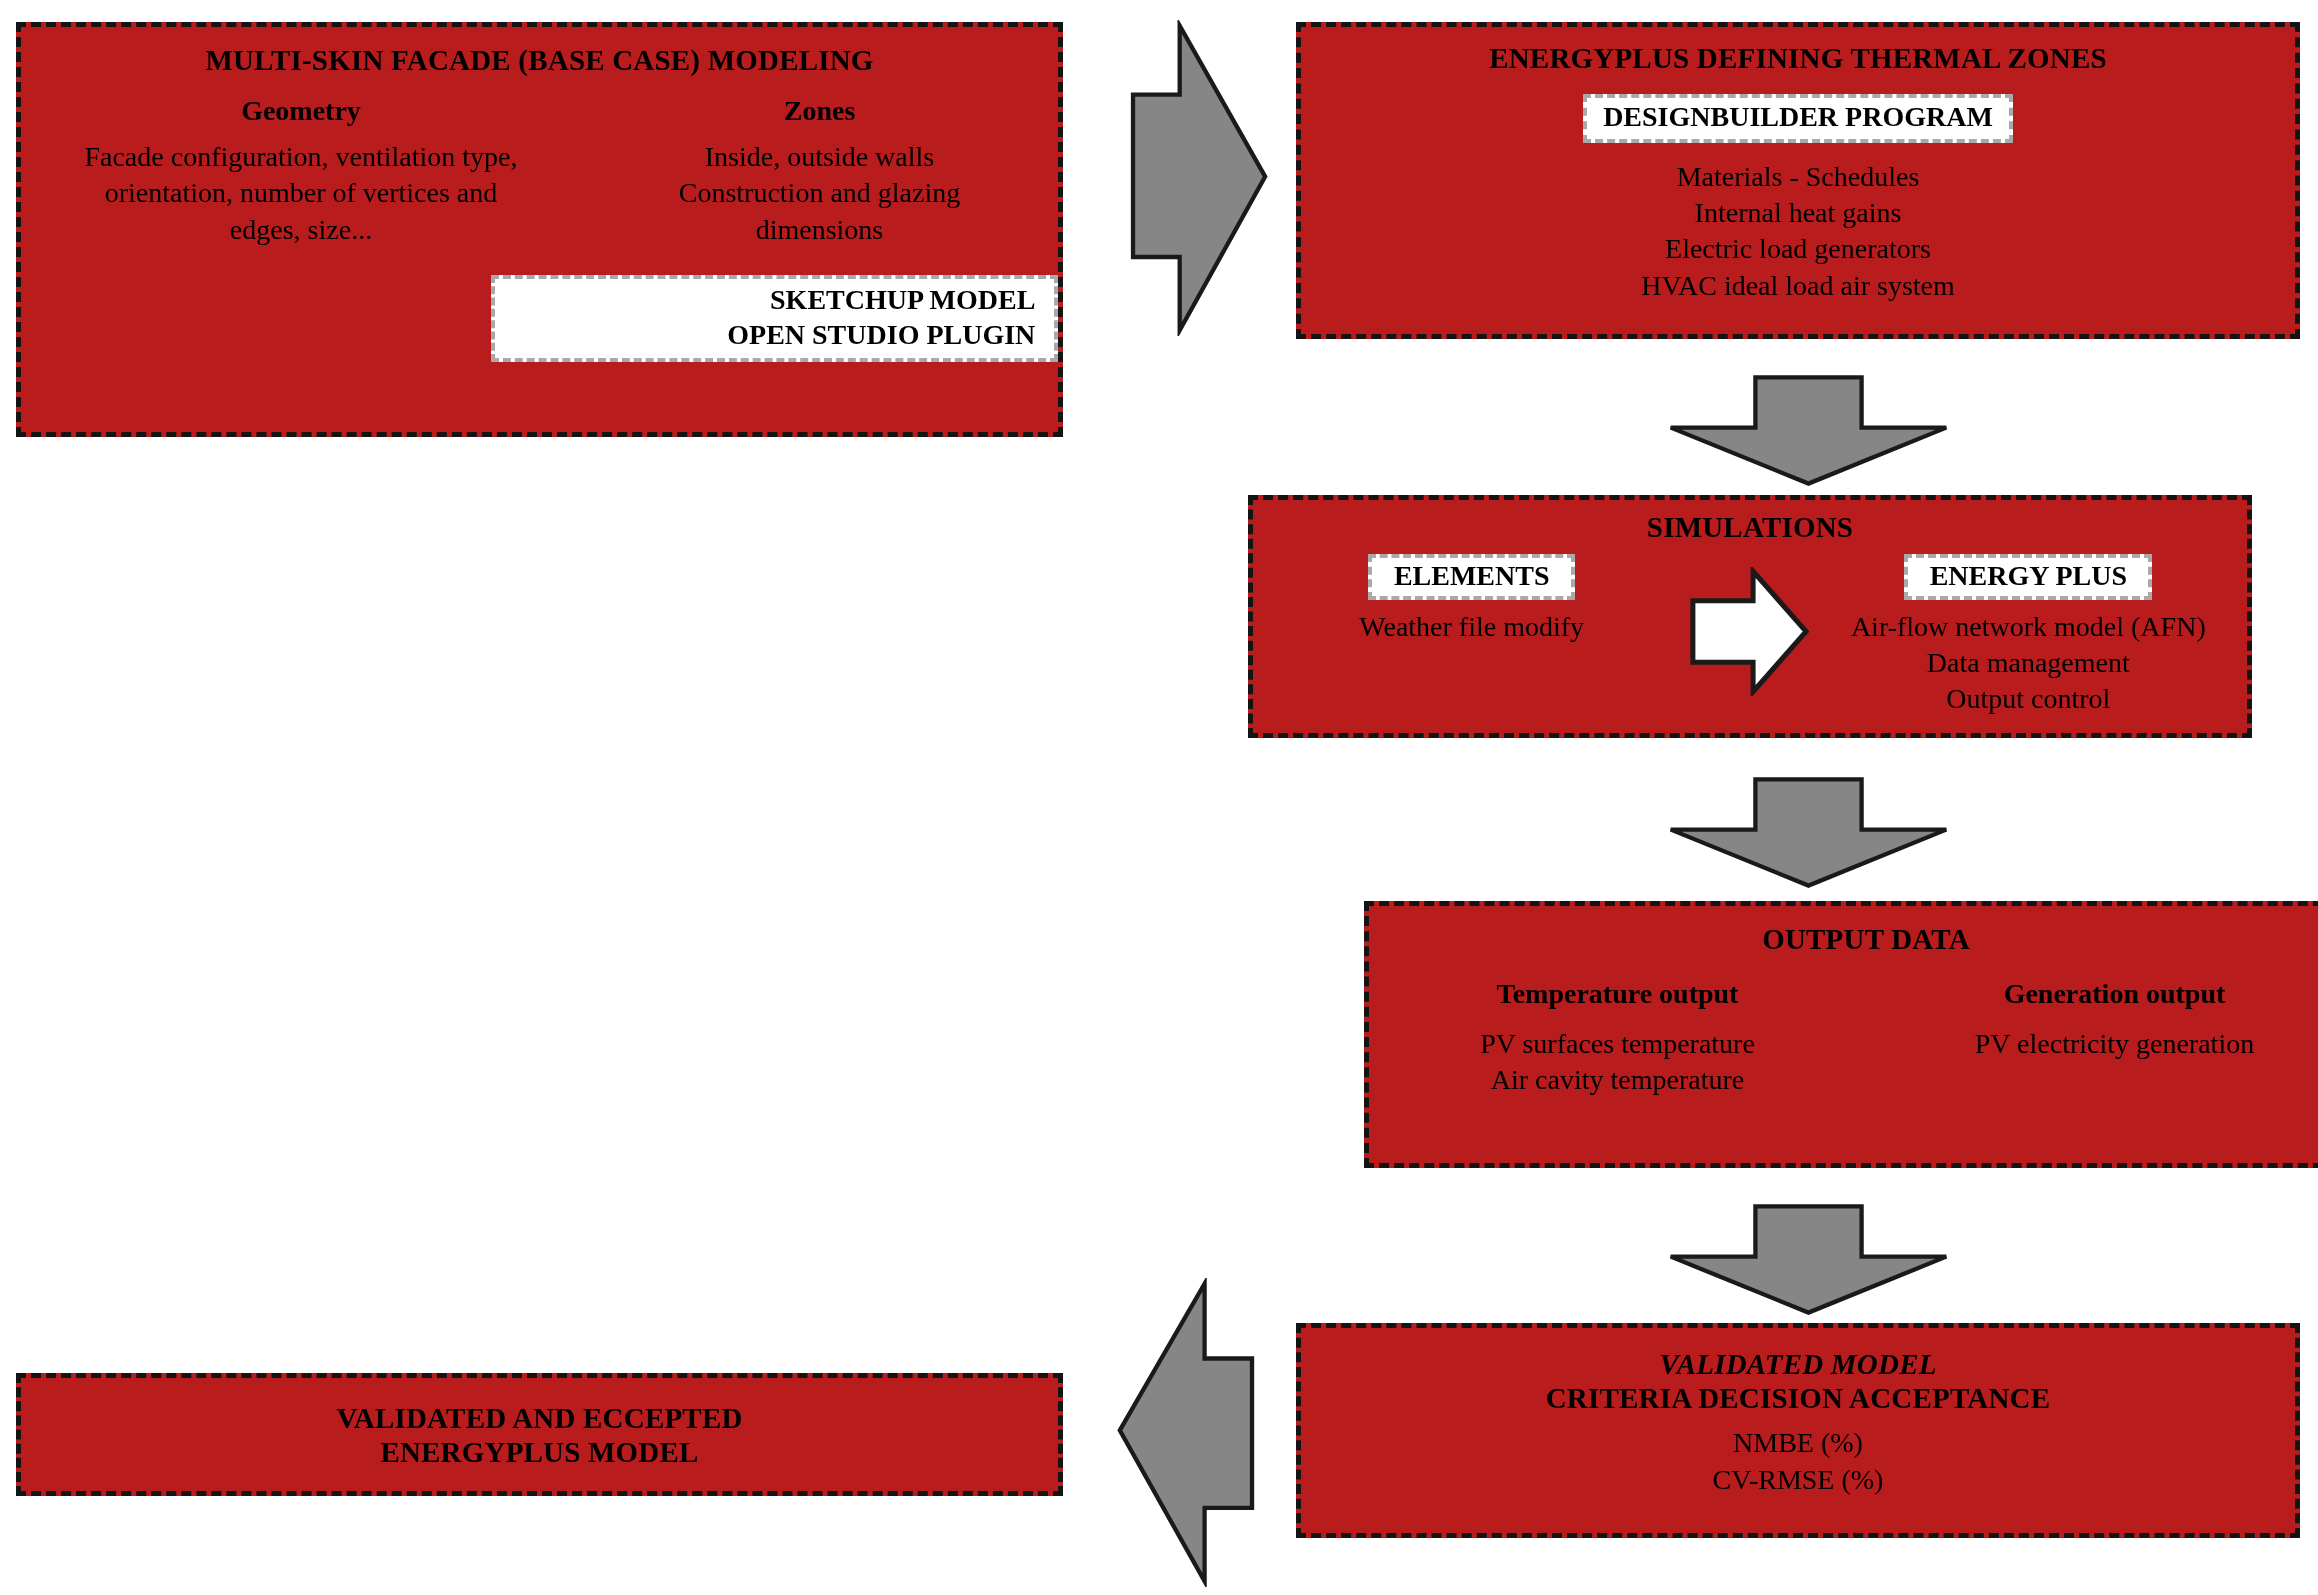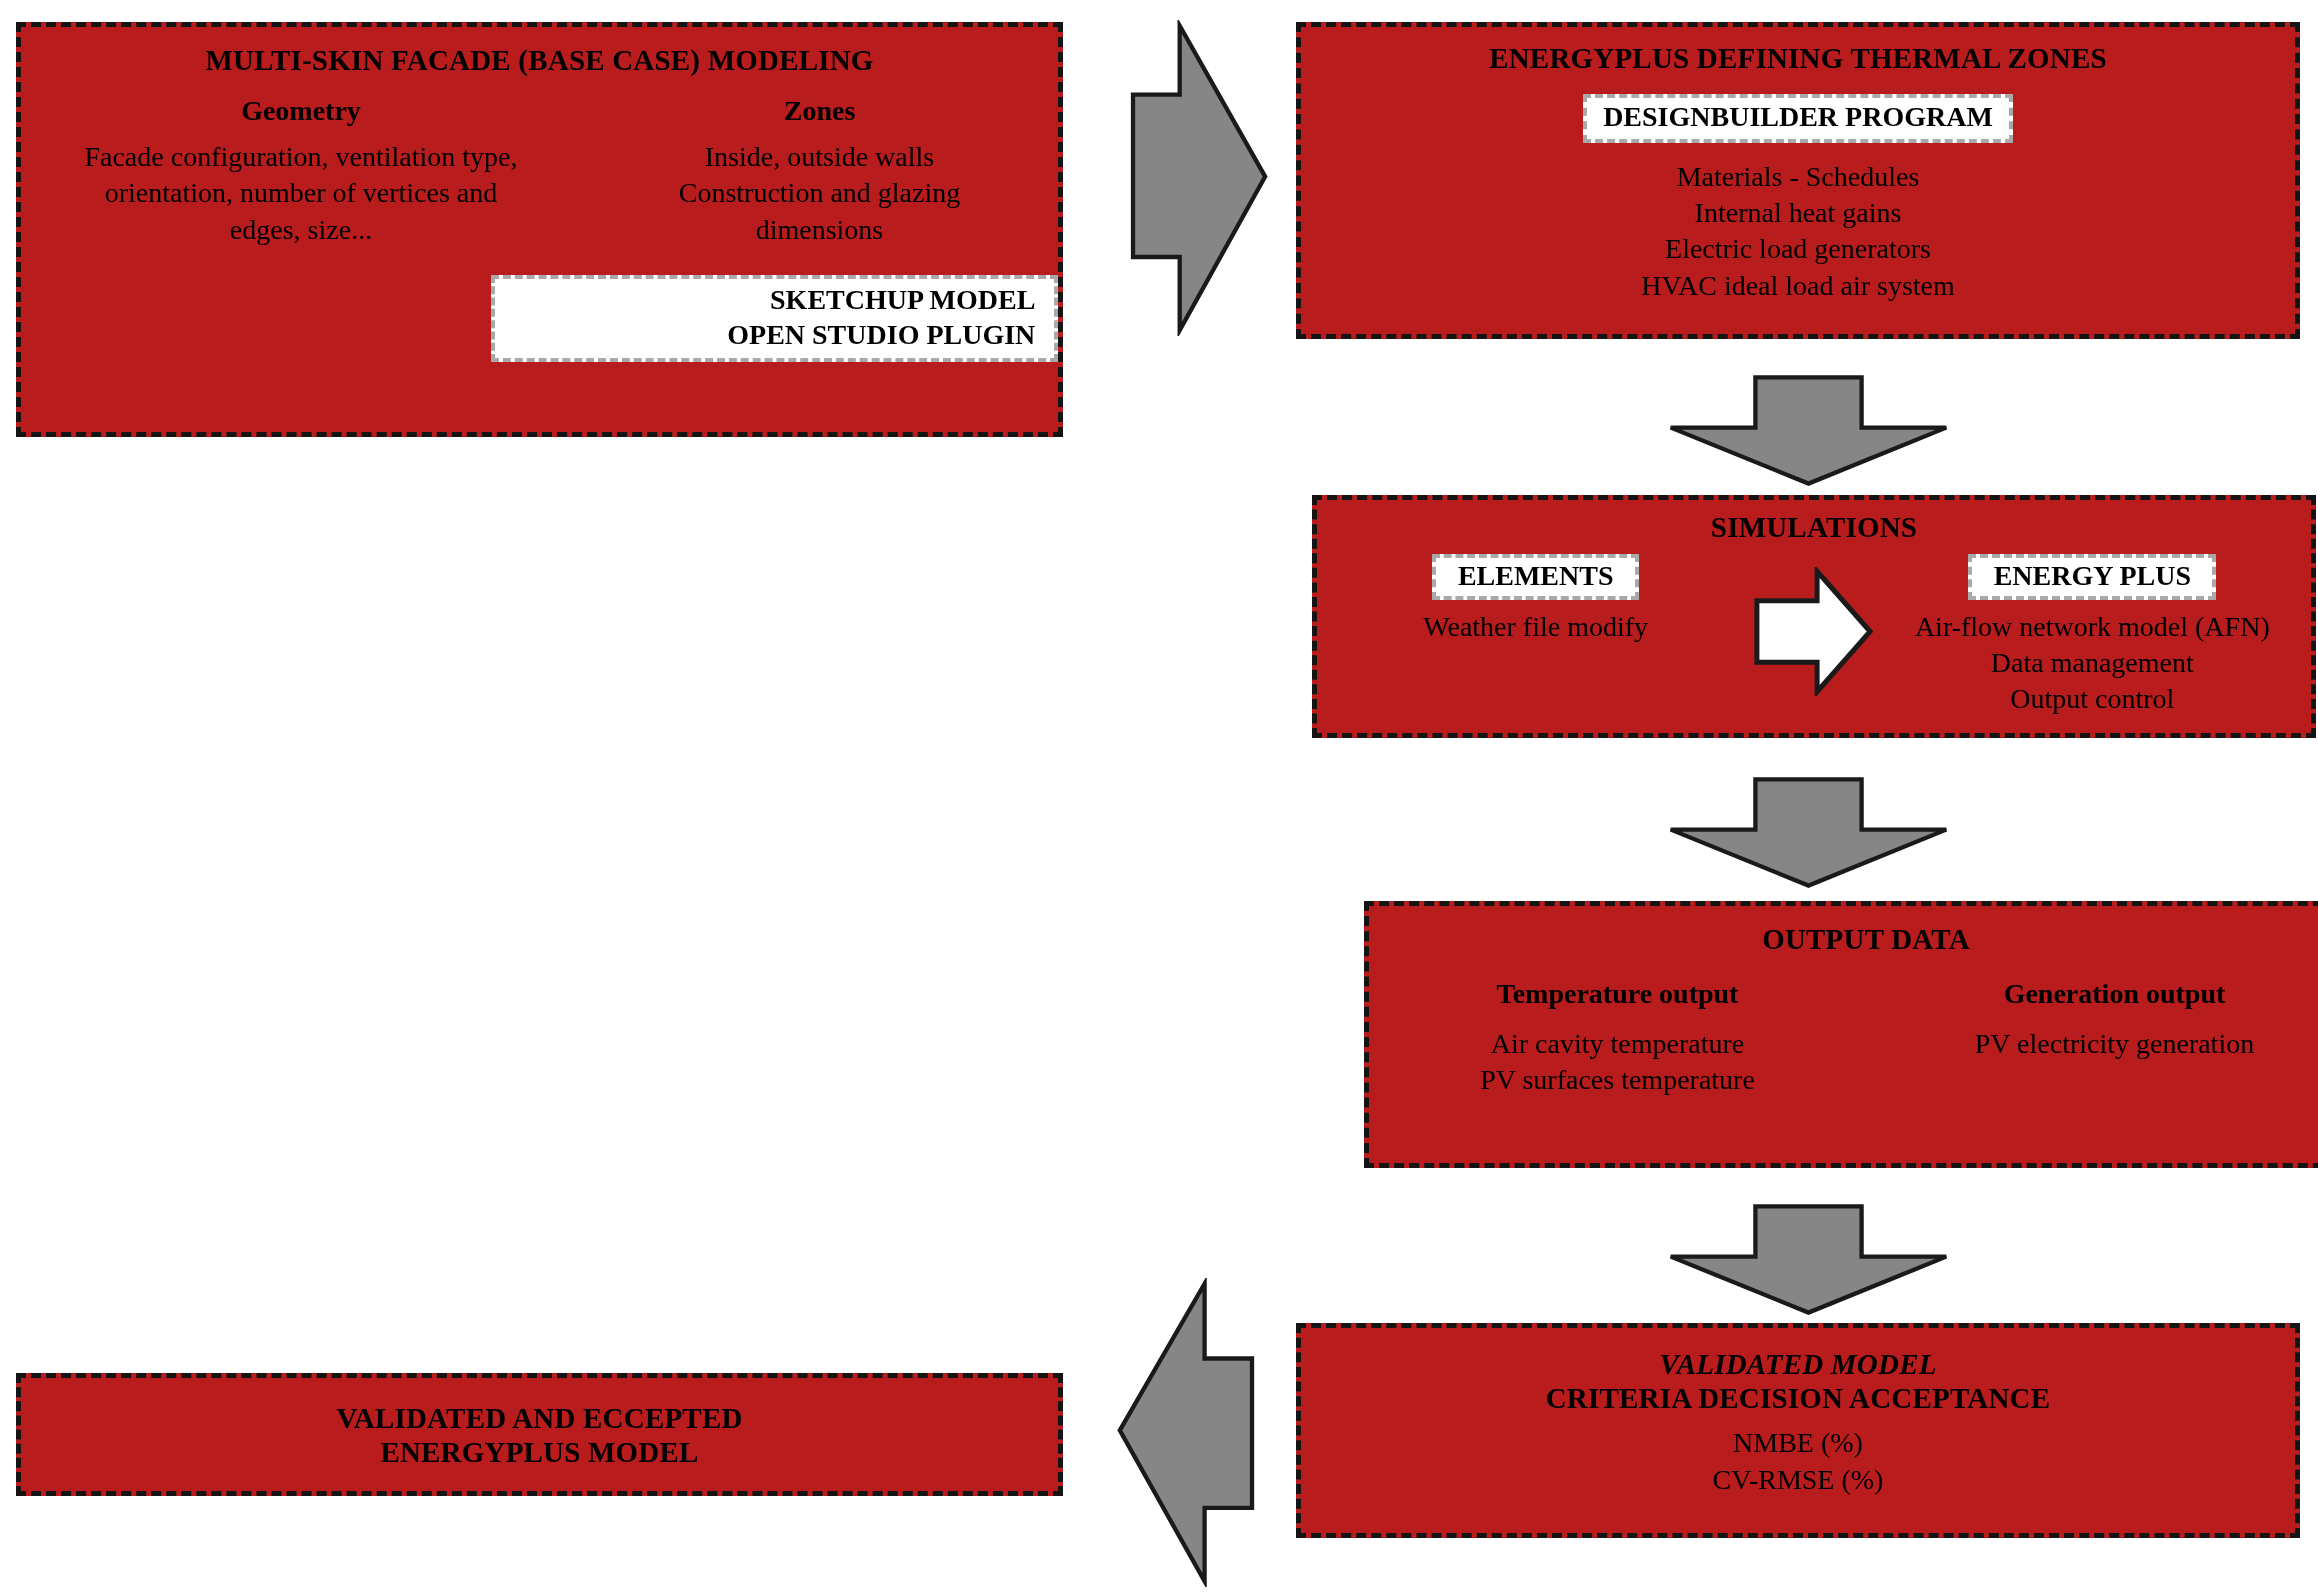--- a/index.html
+++ b/index.html
@@ -65,21 +65,21 @@
 
   
   .arrow {
     position: absolute;
   }
   .arrow svg { display: block; }
 
   
   #box-base-case   { left: 16px;   top: 21.5px;   width: 1047px; height: 415px; }
   #box-parametric  { left: 1296px; top: 21.5px;   width: 1004px; height: 317px; }
-  #box-simulations { left: 1312px; top: 495px;  width: 1004px; height: 243px; }
+  #box-simulations { left: 1248px; top: 495px;  width: 1004px; height: 243px; }
   #box-output      { left: 1364px; top: 901px; width: 1004px; height: 267px; }
   #box-validated   { left: 1296px; top: 1323px; width: 1004px; height: 215px; }
   #box-accepted    { left: 16px;   top: 1373px; width: 1047px; height: 123px; }
 
   #arrow-right-top    { left: 1120px; top: 20px; }
   #arrow-down-1       { left: 1665px; top: 373px; }
   #arrow-down-2       { left: 1665px; top: 775px; }
   #arrow-down-3       { left: 1665px; top: 1202px; }
   #arrow-left-bottom  { left: 1114px; top: 1278px; }
 </style>
@@ -168,22 +168,22 @@
   </div>
 </div>
 
 <div class="box" id="box-output">
   <div class="title" style="margin-top:16px;">OUTPUT DATA</div>
 
   <div class="cols" style="margin-top:21.5px;">
     <div class="col">
       <div class="subtitle">Temperature output</div>
       <div class="body-text" style="margin-top:16px;">
+        <div>PV surfaces temperature</div>
         <div>Air cavity temperature</div>
-        <div>PV surfaces temperature</div>
       </div>
     </div>
     <div class="col">
       <div class="subtitle">Generation output</div>
       <div class="body-text" style="margin-top:16px;">
         <div>PV electricity generation</div>
       </div>
     </div>
   </div>
 </div>

